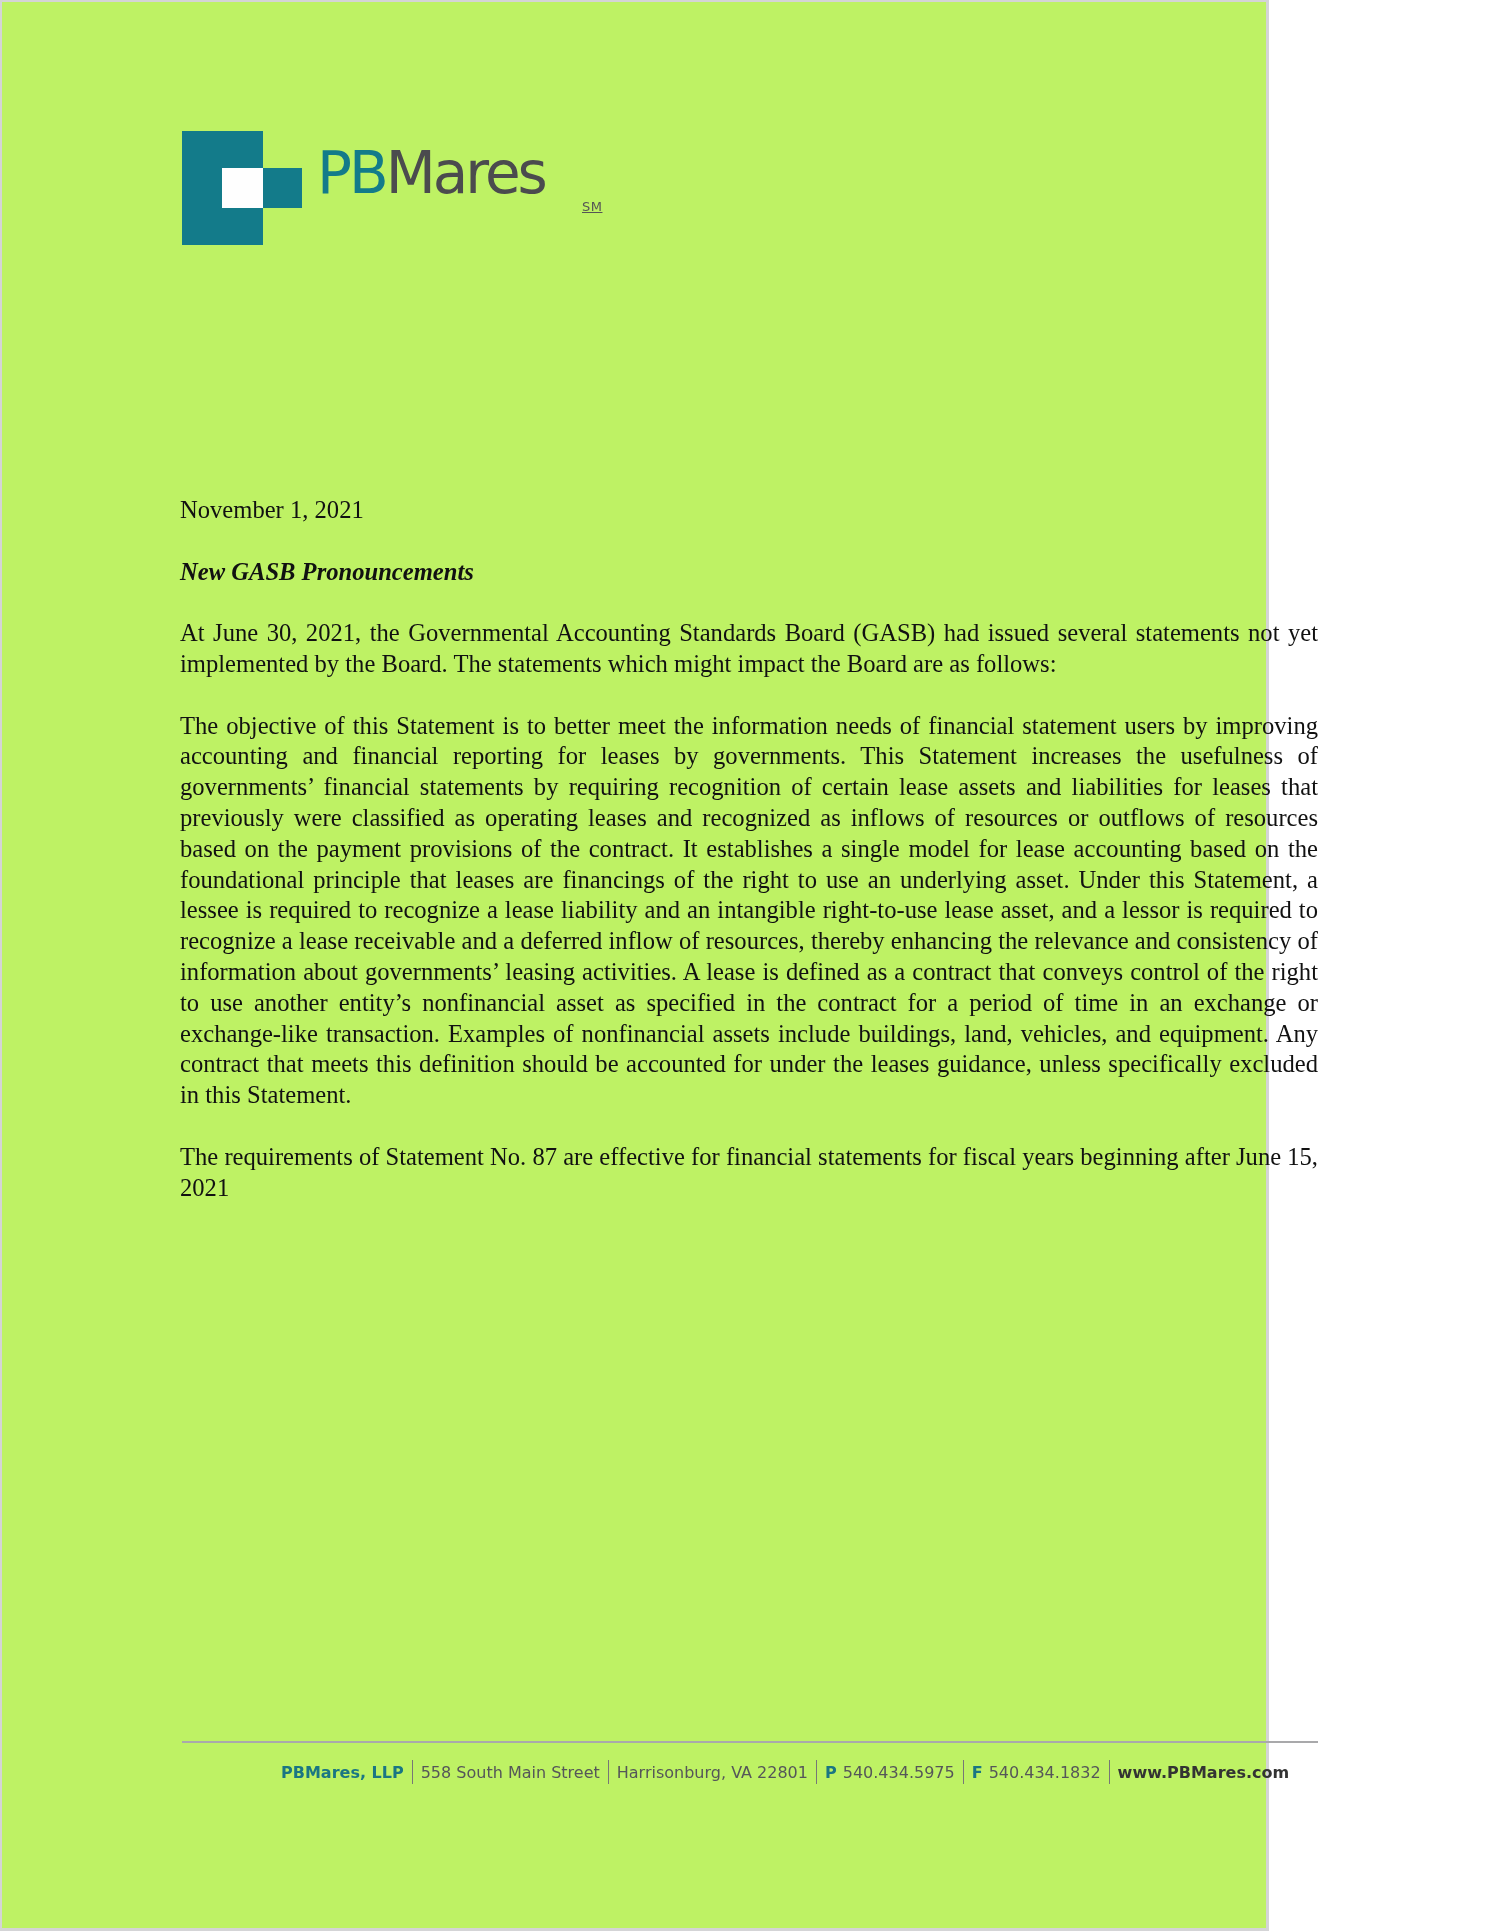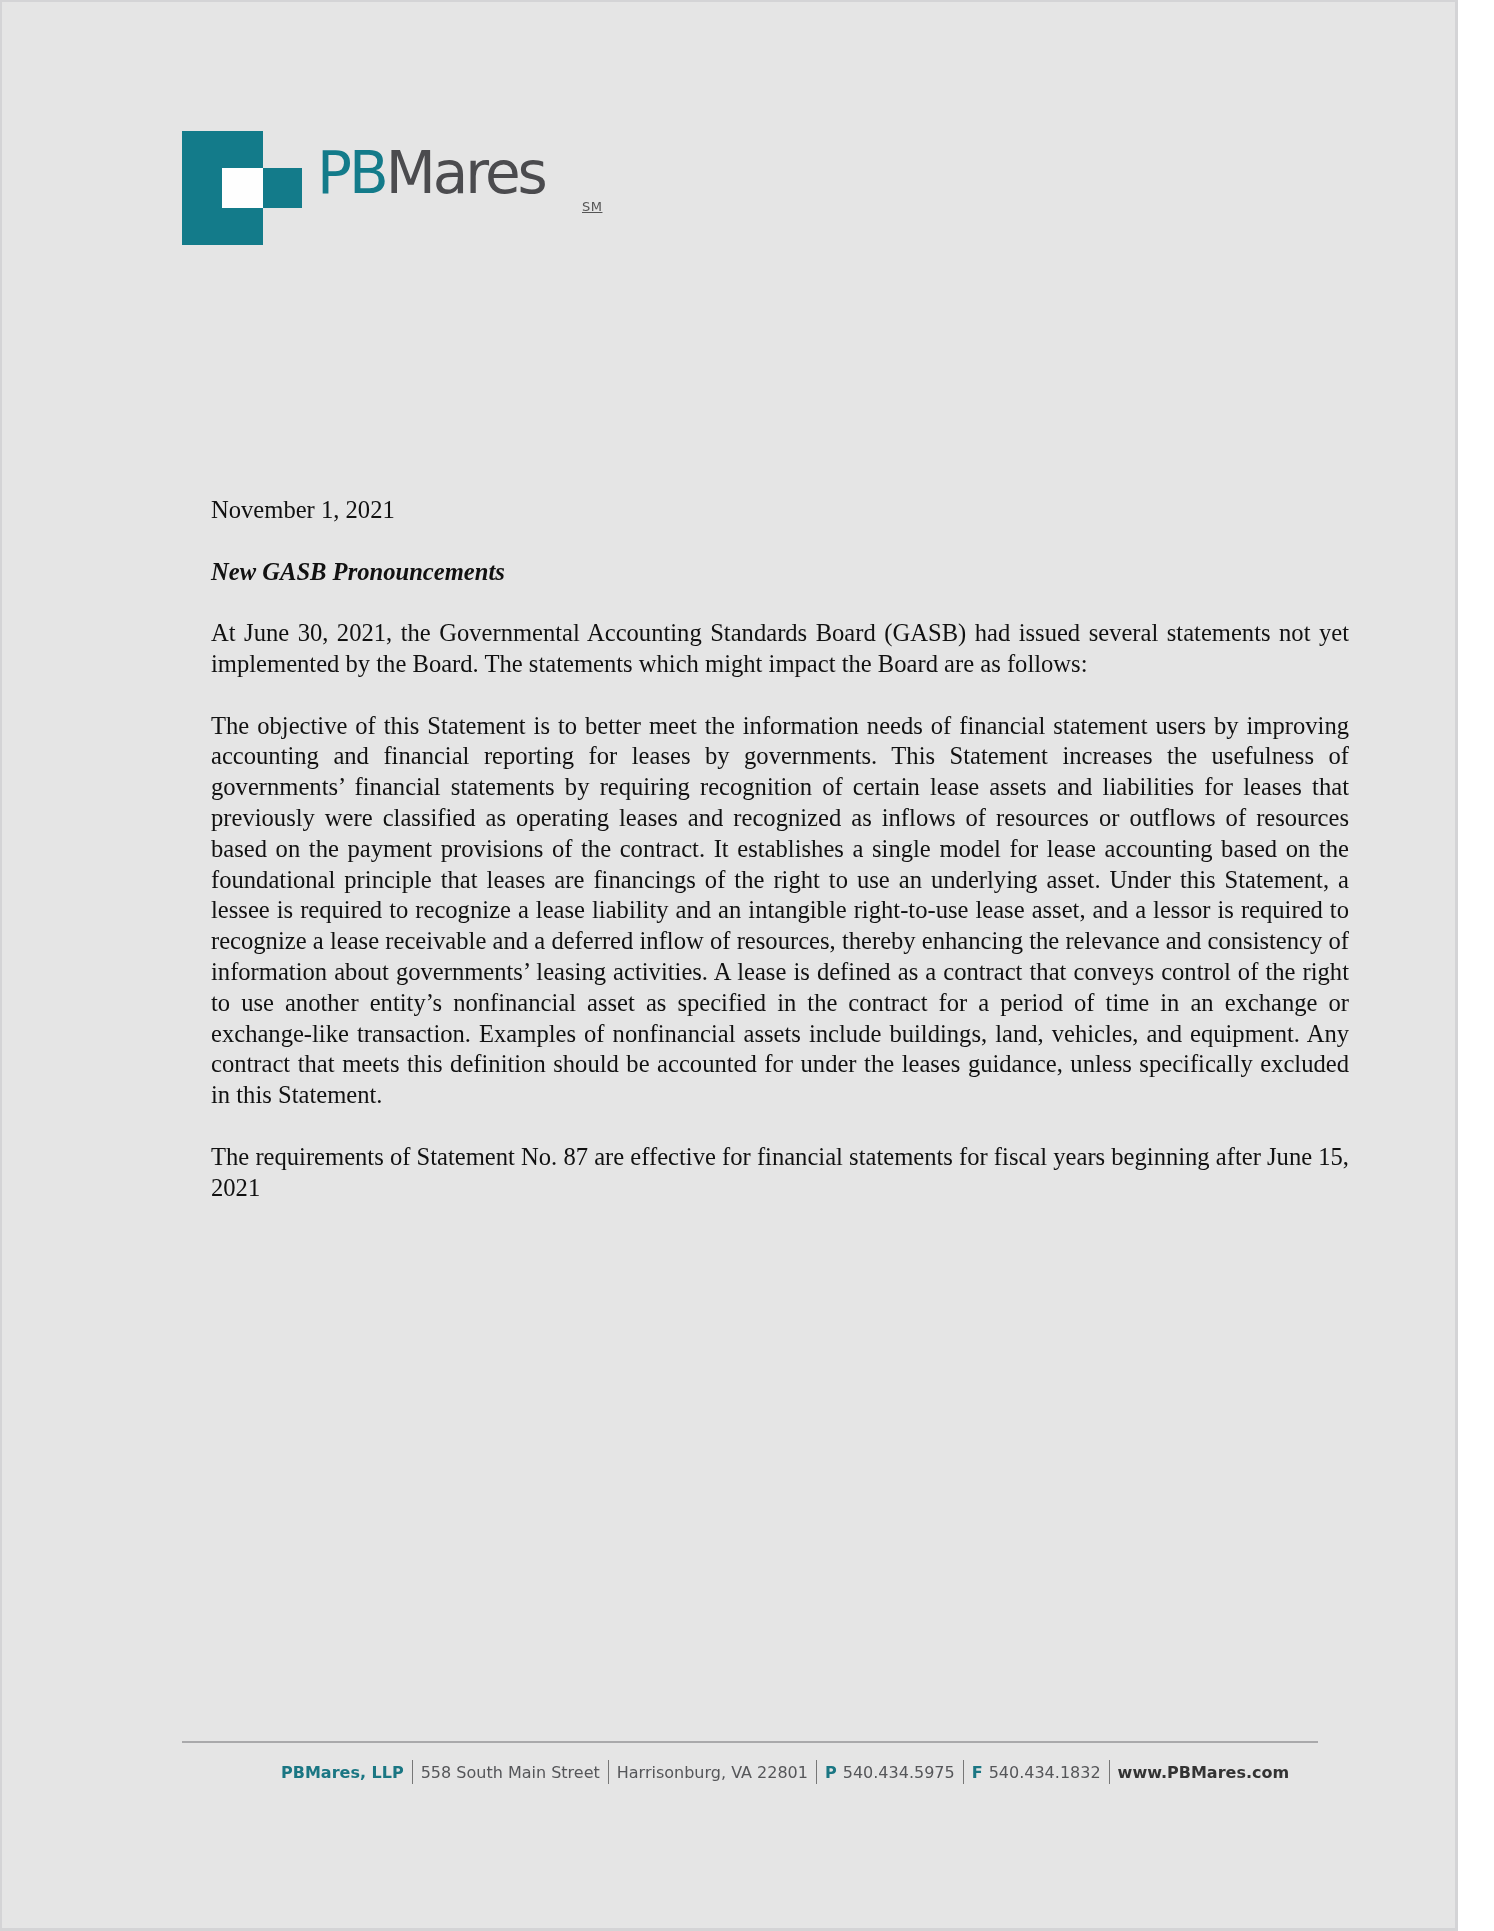--- a/index.html
+++ b/index.html
@@ -1,40 +1,40 @@
 <!DOCTYPE html>
 <html><head>
 <meta charset="utf-8">
 <style>
   html, body { margin: 0; padding: 0; background: #ffffff; }
   body { width: 1494px; height: 1931px; position: relative; overflow: hidden; }
   .page {
-    position: absolute; left: 0; top: 0; width: 1458px; height: 1931px;
+    position: absolute; left: 0; top: 0; width: 1269px; height: 1931px;
     box-sizing: border-box; border: 3px solid #d4d4d6; border-top-width: 2px; border-left-width: 2px;
-    background: #e5e5e5;
+    background: #bef264;
   }
   .logo { position: absolute; left: 180px; top: 129px; width: 440px; height: 116px; }
   .logo-mark { position: absolute; left: 0; top: 0; width: 121px; height: 114px; }
   .logo-mark .big { position: absolute; left: 0; top: 0; width: 81px; height: 114px; background: #137b8a; }
   .logo-mark .cut { position: absolute; left: 40px; top: 37px; width: 41px; height: 40px; background: #fefefe; }
   .logo-mark .small { position: absolute; left: 81px; top: 37px; width: 39px; height: 40px; background: #137b8a; }
   .logo-word {
     position: absolute; left: 135px; top: 12px;
     font-family: "DejaVu Sans", sans-serif; font-size: 58px; letter-spacing: -3px;
     line-height: 60px; white-space: nowrap;
   }
   .logo-word .pb { color: #137b8a; font-weight: normal; }
   .logo-word .mares { color: #4b4b4e; }
   .logo-sm {
     position: absolute; left: 400px; top: 68px;
     font-family: "DejaVu Sans", sans-serif; font-size: 13px; color: #555; letter-spacing: 0.5px; text-decoration: underline;
   }
   .body-text {
     position: absolute; left: 178px; top: 493px; width: 1138px;
-    font-family: "Liberation Serif", serif; font-size: 24.6px; line-height: 30.8px; color: #111; margin-left: 31px;
+    font-family: "Liberation Serif", serif; font-size: 24.6px; line-height: 30.8px; color: #111;
   }
   .body-text p { margin: 0 0 30.8px 0; text-align: justify; }
   .body-text p.left { text-align: left; }
   .body-text p.last-left { text-align: justify; text-align-last: left; }
   .body-text .addr-line { display: block; }
   .heading-italic { font-weight: bold; font-style: italic; }
   .heading-bold { font-weight: bold; }
   .heading-bold i { font-style: italic; }
   .footer-rule {
     position: absolute; left: 180px; top: 1739px; width: 1136px; height: 2px; background: #a9a9ab;

